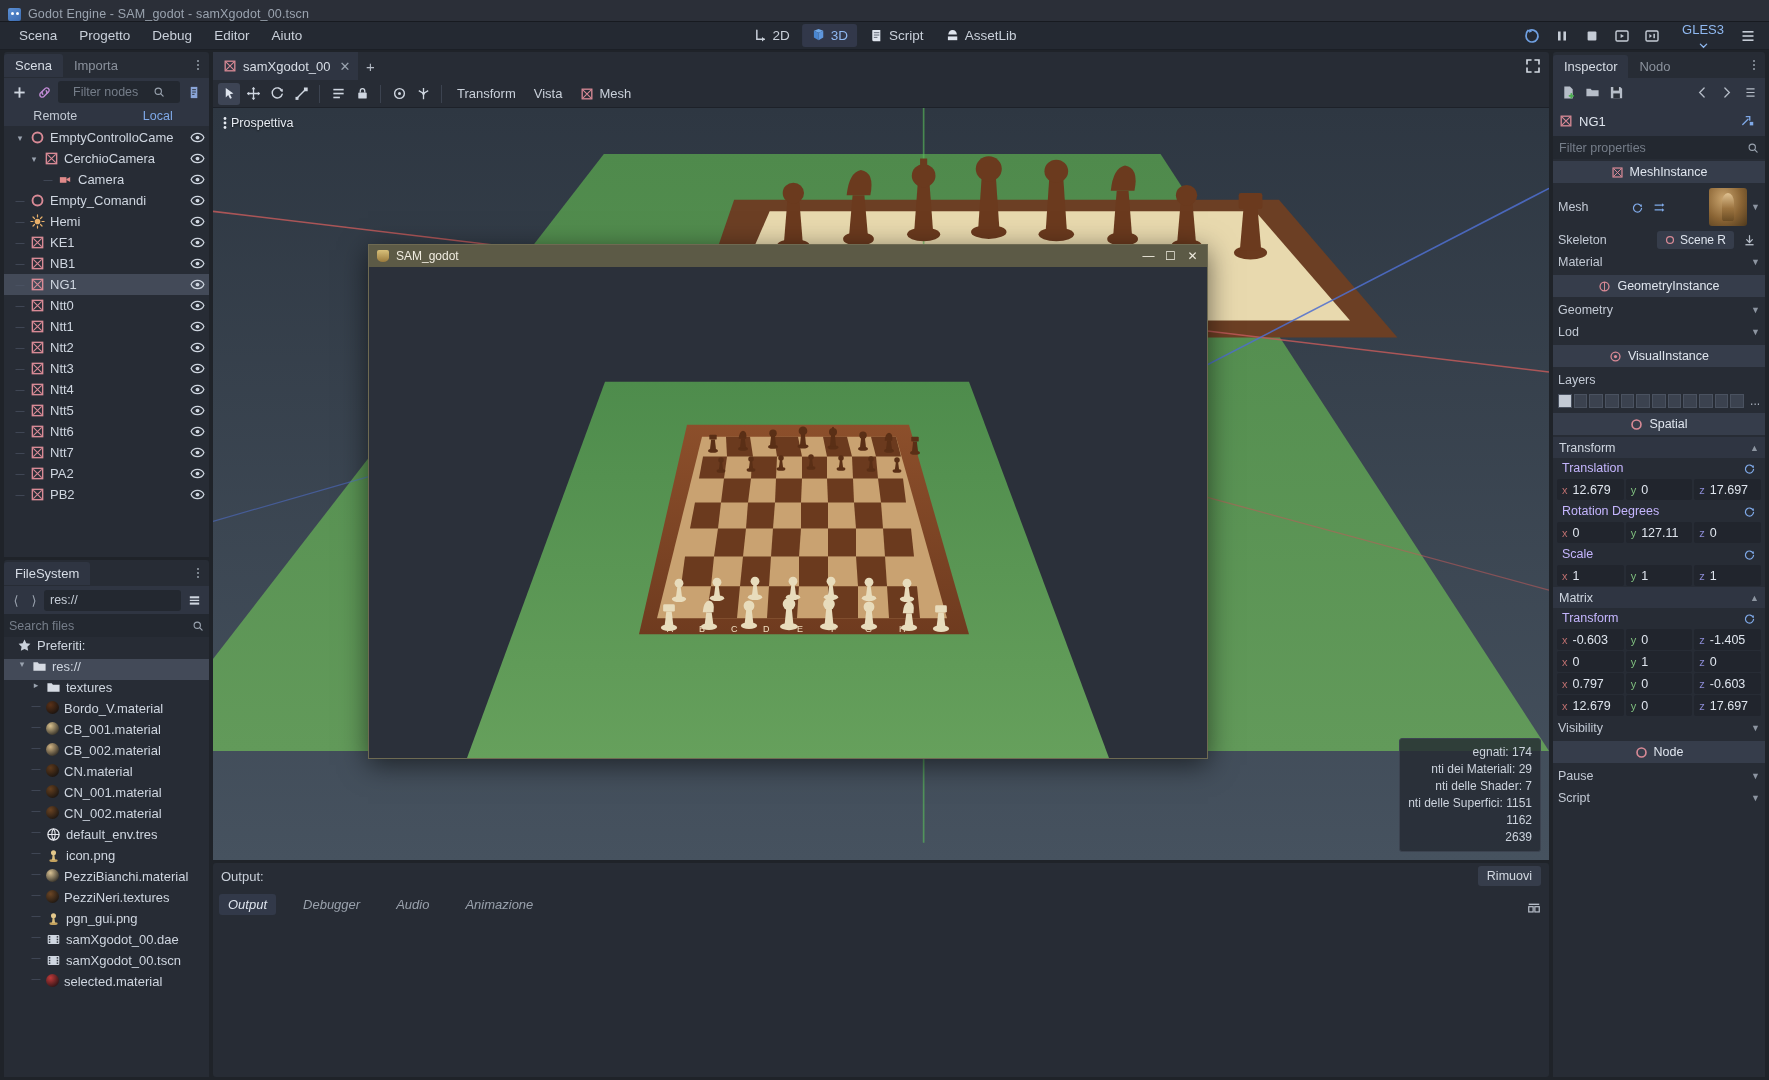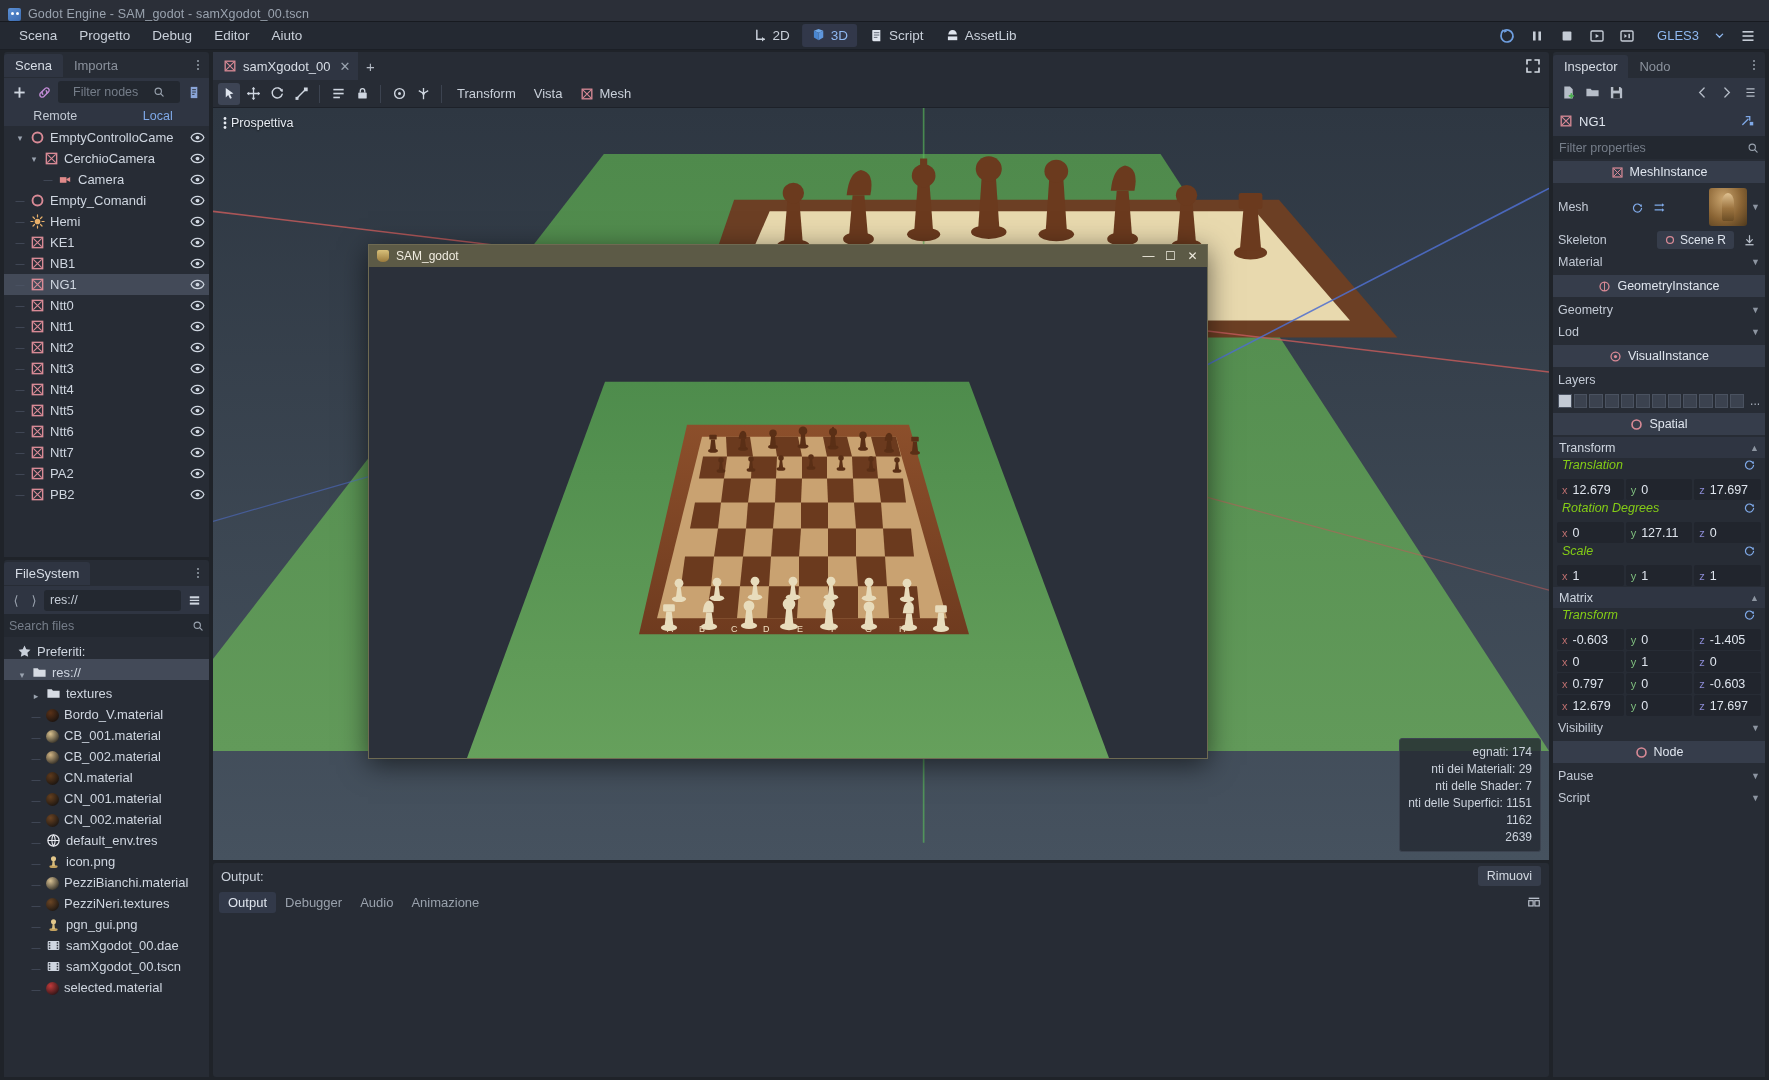--- a/index.html
+++ b/index.html
@@ -54,22 +54,22 @@
   .mtab .gi { width: 15px; height: 15px; display:block; }
 
   .menu-right {
     position: absolute; right: 8px; display: flex; align-items: center; gap: 4px;
   }
   .tbtn {
     width: 26px; height: 22px; display: flex; align-items: center; justify-content: center;
     border-radius: 3px; cursor: default;
   }
   .gles {
-    display: flex; align-items: center; gap: 16px; color: #8fb8f0;
-    font-size: 13px; padding: 3px 7px; border-radius: 3px; margin-left: 6px;
+    display: flex; align-items: center; gap: 4px; color: #8fb8f0;
+    font-size: 13px; padding: 3px 7px; border-radius: 3px; margin-left: 6px; flex-direction: column;
   }
 
   
   .body { flex: 1; display: flex; min-height: 0; background: #1f2329; }
 
   
   .left { width: 212px; flex: 0 0 212px; display: flex; flex-direction: column; gap: 0; padding: 2px 3px 3px 4px; }
 
   .panel { background: #272c35; border-radius: 3px; display: flex; flex-direction: column; min-height: 0; }
 
@@ -116,21 +116,21 @@
   .ico { width: 15px; height: 15px; flex: 0 0 15px; display: block; }
 
   
   .fs-path { display: flex; align-items: center; gap: 2px; padding: 3px 4px; background: #2f3542; }
   .navarrow { width: 16px; height: 20px; display: flex; align-items: center; justify-content: center; color: #9aa3af; font-size: 13px; cursor: default; }
   .pathbox { flex: 1; height: 21px; background: #232830; border-radius: 3px; display: flex; align-items: center; padding: 0 6px; font-size: 12.5px; color: #c5ccd6; min-width: 0; }
   .fs-search { display: flex; align-items: center; padding: 0 5px; height: 23px; background: #232830; margin: 0 0 1px 0; }
   .fs-search input { flex: 1; background: transparent; border: 0; outline: 0; color: #c5ccd6; font-size: 12.5px; font-family: inherit; min-width:0; }
   .fs-search input::placeholder { color: #757d89; }
   .fs-list { flex: 1; overflow: hidden; background: #272c35; }
-  .frow { height: 21px; display: flex; align-items: flex-end; gap: 5px; font-size: 13px; color: #cfd6e0; cursor: default; padding-right: 4px; white-space: nowrap; }
+  .frow { height: 21px; display: flex; align-items: flex-start; gap: 5px; font-size: 13px; color: #cfd6e0; cursor: default; padding-right: 4px; white-space: nowrap; }
   .frow.sel { background: #434a58; }
   .fdot { width: 13px; height: 13px; border-radius: 50%; flex: 0 0 13px; display:block; }
 
   
   .center { flex: 1; display: flex; flex-direction: column; min-width: 0; padding: 2px 2px 3px 1px; }
 
   .sc-tabbar { height: 28px; display: flex; align-items: center; background: #272c35; border-radius: 3px 3px 0 0; position: relative; }
   .sc-tab {
     display: flex; align-items: center; gap: 6px; height: 28px; padding: 0 8px 0 10px;
     background: #2f3542; font-size: 13px; color: #d7dde6; cursor: default;
@@ -152,21 +152,21 @@
   .vp-info {
     position: absolute; right: 8px; bottom: 8px; z-index: 4;
     background: rgba(36,41,50,.82); border: 1px solid #3c4350; border-radius: 3px;
     padding: 5px 8px; font-size: 12px; line-height: 17px; color: #ccd3dd; text-align: right;
   }
 
   .output-panel { height: 214px; flex: 0 0 214px; display: flex; flex-direction: column; background: #272c35; margin-top: 3px; border-radius: 3px; }
   .out-head { height: 26px; display: flex; align-items: center; padding: 0 8px; font-size: 13px; color: #c9d0da; }
   .out-rimuovi { margin-left: auto; background: #363d4b; border-radius: 3px; padding: 3px 9px; font-size: 12.5px; color: #d2d8e1; cursor: default; }
   .out-body { flex: 1; background: #21252d; margin: 0 3px; padding: 7px 9px; font-family: "DejaVu Sans Mono", monospace; font-size: 12px; line-height: 16px; color: #c9d0da; overflow: hidden; white-space: pre; }
-  .out-tabs { height: 26px; display: flex; align-items: center; gap: 0; padding: 0 6px; position: relative; }
+  .out-tabs { height: 26px; display: flex; align-items: flex-end; gap: 18px; padding: 0 6px; position: relative; font-style: italic; }
   .otab { font-size: 13px; padding: 3px 9px; border-radius: 3px; color: #99a1ac; cursor: default; }
   .otab.active { color: #dfe5ee; background: #323949; }
   .out-tabs .gridbtn { position: absolute; right: 8px; cursor: default; }
 
   
   .right { width: 218px; flex: 0 0 218px; display: flex; flex-direction: column; padding: 2px 4px 3px 2px; }
   .insp-tabs { display: flex; align-items: flex-end; height: 26px; position: relative; }
   .insp-toolbar { display: flex; align-items: center; gap: 2px; padding: 3px 4px; background: #2f3542; }
   .insp-spacer { flex: 1; }
   .insp-node { display: flex; align-items: center; gap: 6px; padding: 4px 6px; background: #2f3542; font-size: 13px; color: #dfe5ee; }
@@ -191,21 +191,21 @@
   }
   .mesh-thumb::after {
     content: ""; position: absolute; left: 13px; top: 5px; width: 12px; height: 28px;
     background: linear-gradient(180deg,#e0c292,#9c7440 55%,#6b4d25);
     border-radius: 50% 50% 18% 18% / 35% 35% 12% 12%;
   }
   .scene-r { display: flex; align-items: center; gap: 5px; background: #363d4b; border-radius: 3px; padding: 2px 8px; font-size: 12px; color: #dfe5ee; }
   .layers-grid { display: flex; gap: 2px; padding: 3px 5px; align-items: center; }
   .lcell { width: 14px; height: 14px; background: #3b424f; border: 1px solid #4a5260; }
   .lcell.on { background: #c3cad4; }
-  .sublabel { display: flex; height: 20px; padding: 0 9px; font-size: 12.5px; color: #84cc16; font-style: italic; }
+  .sublabel { display: flex; align-items: center; height: 20px; padding: 0 9px; font-size: 12.5px; color: #c4b5fd; }
   .sublabel .reset { margin-left: auto; }
   .vec3 { display: flex; height: 21px; margin: 1px 4px; gap: 2px; }
   .vfield {
     flex: 1; background: #21252d; border-radius: 2px; display: flex; align-items: center; gap: 5px;
     padding: 0 5px; font-size: 12.5px; color: #dfe5ee; min-width: 0; overflow: hidden;
   }
   .vfield .ax { font-size: 11px; flex: 0 0 auto; }
   .ax.x { color: #bf7070; } .ax.y { color: #7fbf7f; } .ax.z { color: #8b8bd4; }
   .sect-header { display:flex; align-items:center; height: 21px; padding: 0 6px; background:#2f3542; font-size: 12.5px; color:#cfd6e0; }
   .sect-header .chev { margin-left: auto; }

